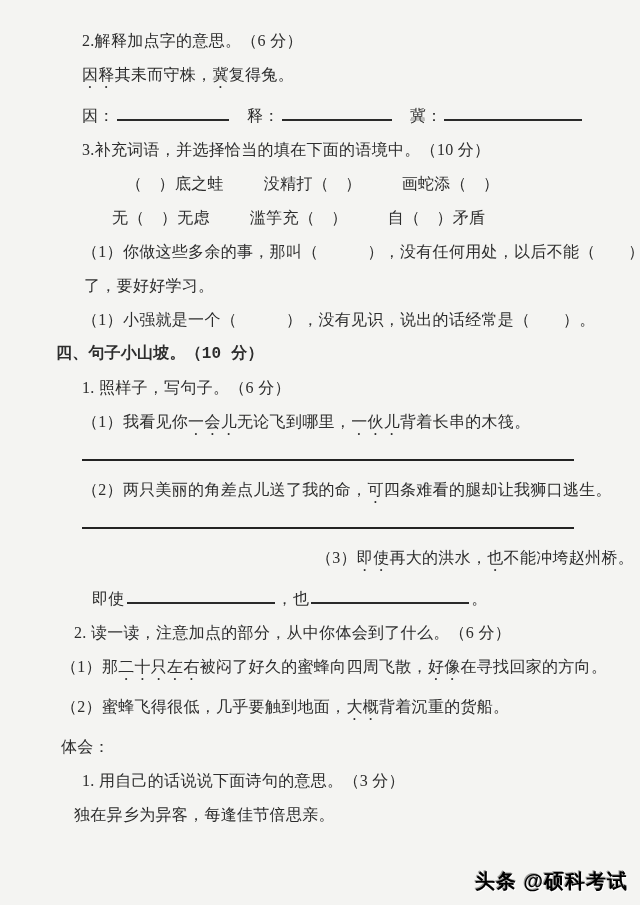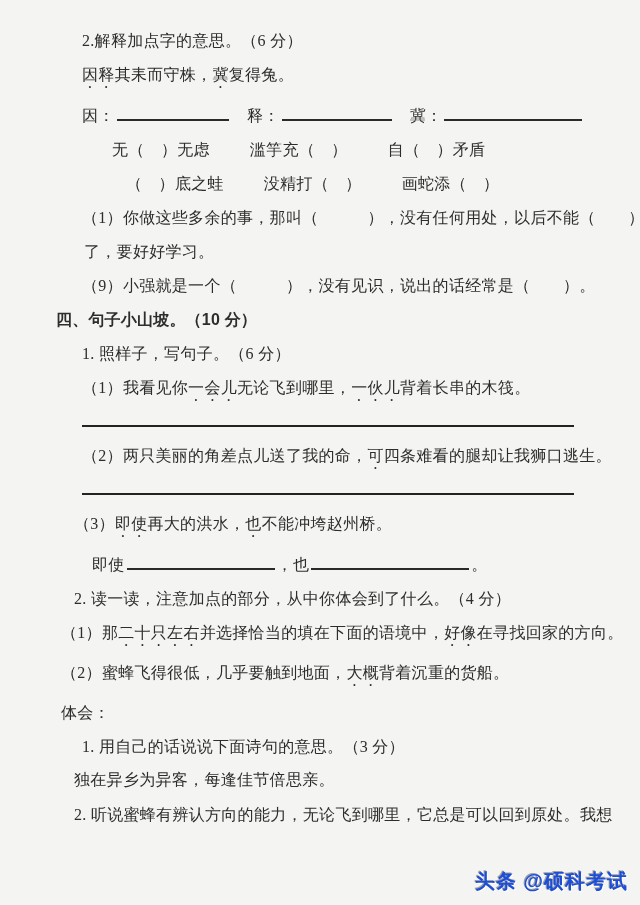--- a/index.html
+++ b/index.html
@@ -15,21 +15,21 @@
     padding:30px 6px 0 56px;
     font-size:16px;
   }
   .block{
     line-height:22px;
     margin-bottom:12px;
     letter-spacing:0.3px;
     white-space:nowrap;
   }
   .heading{
-    font-family:Liberation Sans, sans-serif;
+    font-family:Liberation Mono, monospace;
     font-weight:700;
     margin-top:8px;
     letter-spacing:0.2px;
   }
   .emdot{
     -webkit-text-emphasis:filled dot #2d2d2d;
     -webkit-text-emphasis-position:under left;
     text-emphasis:filled dot #2d2d2d;
     text-emphasis-position:under left;
   }
@@ -47,47 +47,47 @@
   }
   .word-row .word{margin-right:40px;}
   .word-row .word:last-child{margin-right:0;}
   .watermark{
     position:absolute;
     right:12px;
     bottom:10px;
     font-family:"Liberation Sans","DejaVu Sans",sans-serif;
     font-size:20px;
     font-weight:700;
-    color:#1d4ed8;
+    color:#000000;
     text-shadow:-1px -1px 0 #9f9f9d, 1px 1px 0 #ffffff;
     letter-spacing:1px;
   }
 </style>
 </head>
 <body>
 
 <div id="doc">
     <div class="block" style="padding-left: 26px;"><span>2.解释加点字的意思。（6 分）</span></div>
     <div class="block" style="padding-left: 26px;"><span class="emdot">因</span><span class="emdot">释</span><span>其耒而守株，</span><span class="emdot">冀</span><span>复得兔。</span></div>
     <div class="block" style="padding-left: 26px;"><span>因：</span><span class="blank" style="width: 112px;"></span><span>　释：</span><span class="blank" style="width: 110px;"></span><span>　冀：</span><span class="blank" style="width: 138px;"></span></div>
+    <div class="block" style="padding-left: 26px;"><span>3.补充词语，并选择恰当的填在下面的语境中。（10 分）</span></div>
+    <div class="block word-row" style="padding-left: 70px;"><span class="word">（　）底之蛙</span><span class="word">没精打（　）</span><span class="word">画蛇添（　）</span></div>
     <div class="block word-row" style="padding-left: 56px;"><span class="word">无（　）无虑</span><span class="word">滥竽充（　）</span><span class="word">自（　）矛盾</span></div>
-    <div class="block word-row" style="padding-left: 70px;"><span class="word">（　）底之蛙</span><span class="word">没精打（　）</span><span class="word">画蛇添（　）</span></div>
     <div class="block" style="padding-left: 26px;"><span>（1）你做这些多余的事，那叫（　　　），没有任何用处，以后不能（　　）</span></div>
     <div class="block" style="padding-left: 0px; margin-left: 28px;"><span>了，要好好学习。</span></div>
-    <div class="block" style="padding-left: 26px;"><span>（9）小强就是一个（　　　），没有见识，说出的话经常是（　　）。</span></div>
+    <div class="block" style="padding-left: 26px;"><span>（1）小强就是一个（　　　），没有见识，说出的话经常是（　　）。</span></div>
     <div class="block heading" style="padding-left: 0px;"><span>四、句子小山坡。（10 分）</span></div>
     <div class="block" style="padding-left: 26px;"><span>1. 照样子，写句子。（6 分）</span></div>
     <div class="block" style="padding-left: 26px;"><span>（1）我看见你</span><span class="emdot">一会儿</span><span>无论飞到哪里，</span><span class="emdot">一伙儿</span><span>背着长串的木筏。</span></div>
     <div class="rule" style="margin-left: 26px; width: 492px;"></div>
     <div class="block" style="padding-left: 26px;"><span>（2）两只美丽的角差点儿送了我的命，</span><span class="emdot">可</span><span>四条难看的腿却让我狮口逃生。</span></div>
     <div class="rule" style="margin-left: 26px; width: 492px;"></div>
-    <div class="block" style="padding-left: 18px;"><span>（3）</span><span class="emdot">即使</span><span>再大的洪水，</span><span class="emdot">也</span><span>不能冲垮赵州桥。</span></div>
+    <div class="block" style="padding-left: 18px; text-align: right;"><span>（3）</span><span class="emdot">即使</span><span>再大的洪水，</span><span class="emdot">也</span><span>不能冲垮赵州桥。</span></div>
     <div class="block" style="padding-left: 36px;"><span>即使</span><span class="blank" style="width: 148px;"></span><span>，也</span><span class="blank" style="width: 158px;"></span><span>。</span></div>
-    <div class="block" style="padding-left: 18px;"><span>2. 读一读，注意加点的部分，从中你体会到了什么。（4 分）</span></div>
-    <div class="block" style="padding-left: 5px;"><span>（1）那</span><span class="emdot">二十只左右</span><span>并选择恰当的填在下面的语境中，</span><span class="emdot">好像</span><span>在寻找回家的方向。</span></div>
+    <div class="block" style="padding-left: 18px;"><span>2. 读一读，注意加点的部分，从中你体会到了什么。（6 分）</span></div>
+    <div class="block" style="padding-left: 5px;"><span>（1）那</span><span class="emdot">二十只左右</span><span>被闷了好久的蜜蜂向四周飞散，</span><span class="emdot">好像</span><span>在寻找回家的方向。</span></div>
     <div class="block" style="padding-left: 5px;"><span>（2）蜜蜂飞得很低，几乎要触到地面，</span><span class="emdot">大概</span><span>背着沉重的货船。</span></div>
     <div class="block" style="padding-left: 5px;"><span>体会：</span></div>
     <div class="block" style="padding-left: 26px;"><span>1. 用自己的话说说下面诗句的意思。（3 分）</span></div>
-    <div class="block" style="padding-left: 18px; font-family: Liberation Mono, monospace;"><span>独在异乡为异客，每逢佳节倍思亲。</span></div>
-    <div class="block" style="padding-left: 18px;"><span>2. 听说蜜蜂有辨认方向的能力，无论飞到哪里，它总是可以回到原处。我想</span></div>
+    <div class="block" style="padding-left: 18px;"><span>独在异乡为异客，每逢佳节倍思亲。</span></div>
   </div>
 
 <div class="watermark">头条 @硕科考试</div>
 
 </body></html>

